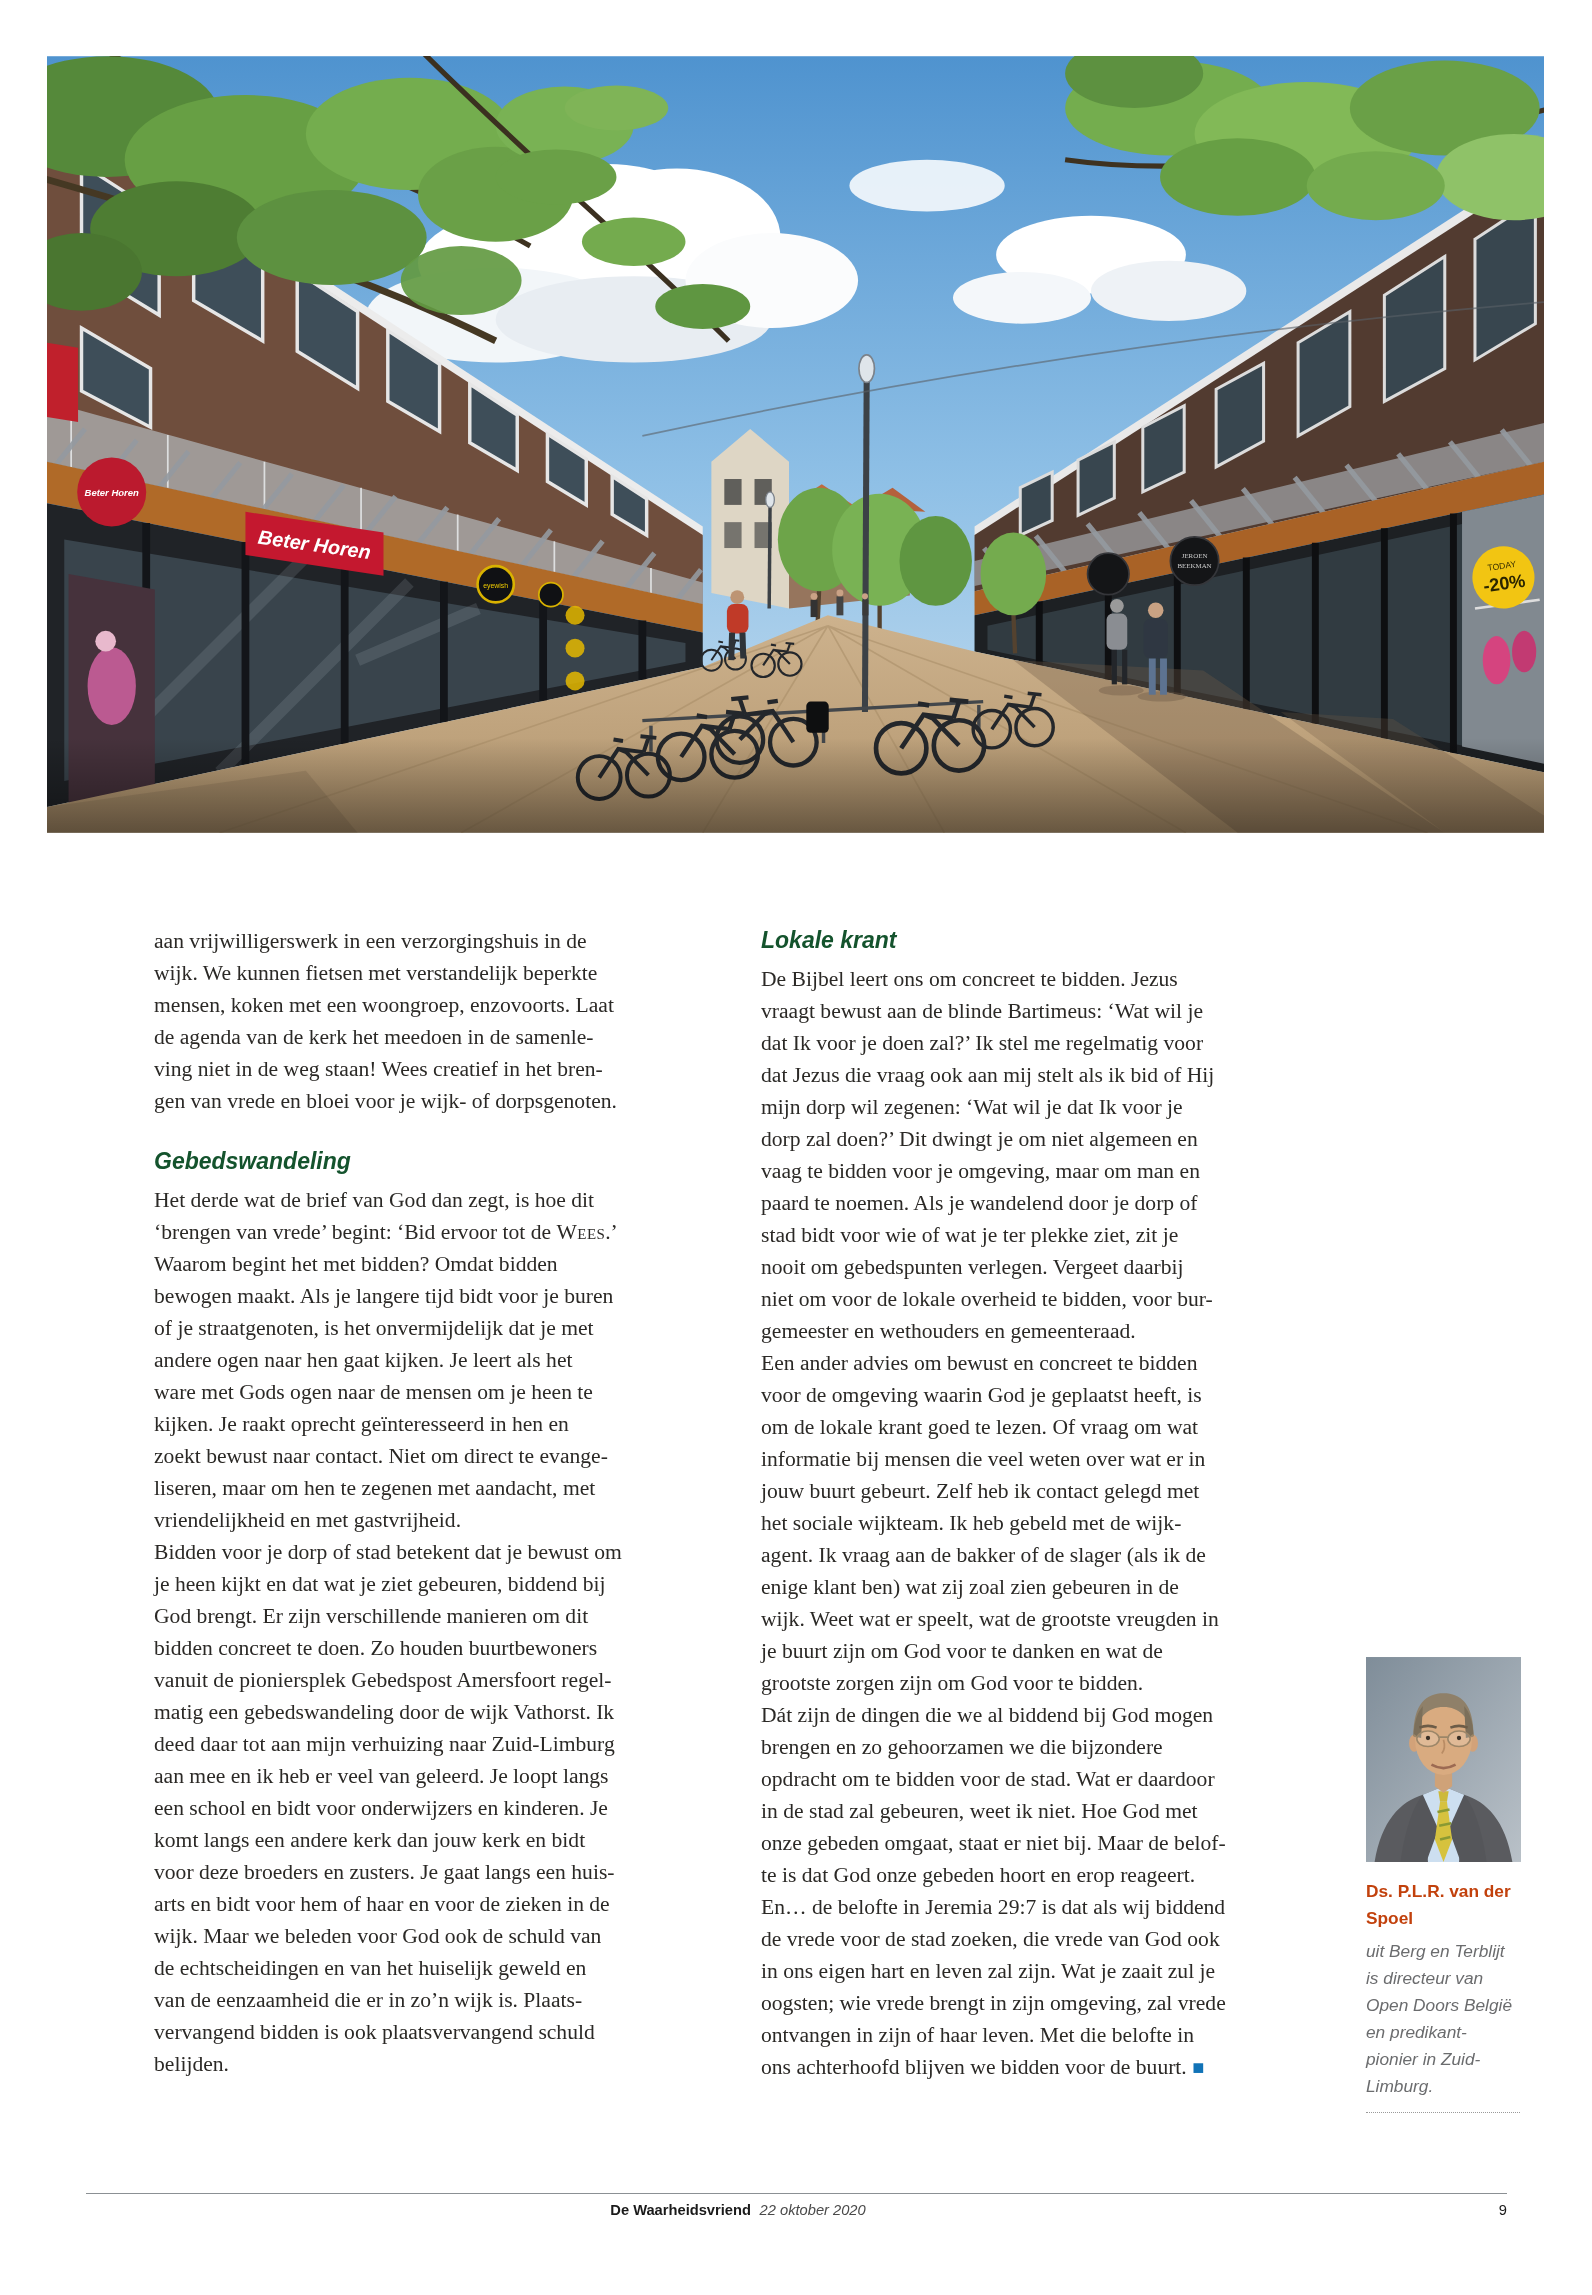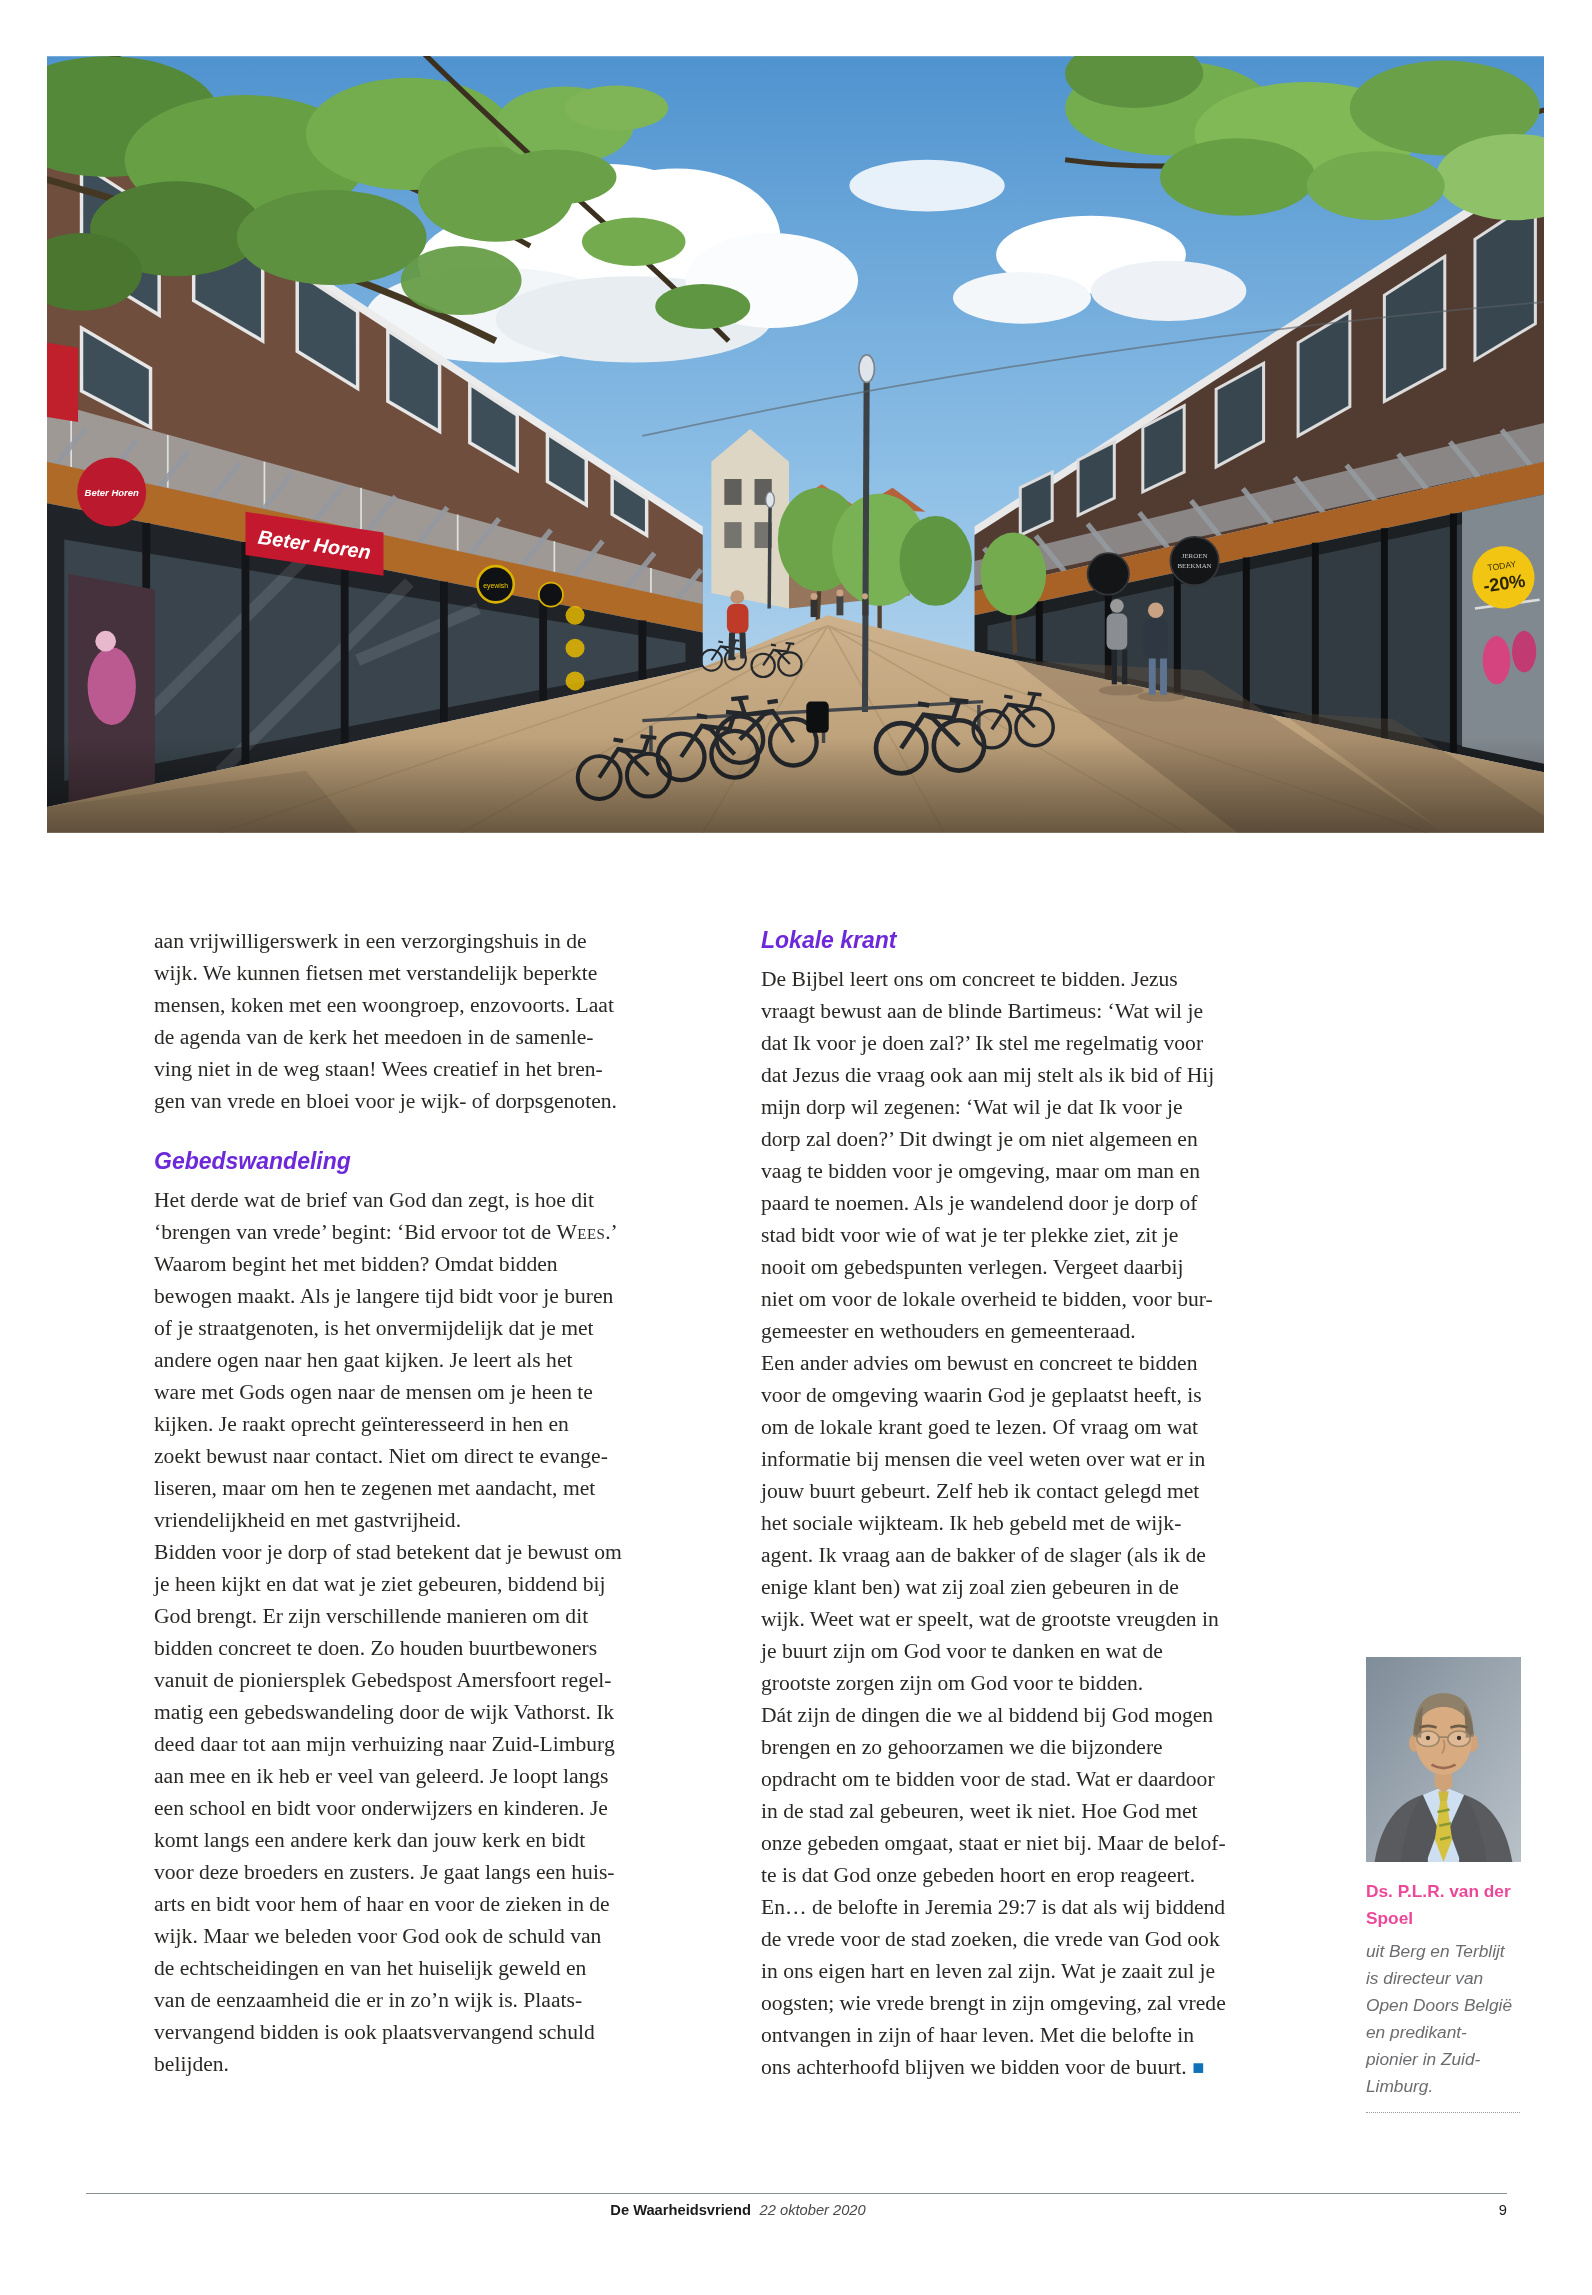--- a/index.html
+++ b/index.html
@@ -10,30 +10,30 @@
   .photo svg{display:block;width:100%;height:100%;}
   .photo-caption{position:absolute;left:54px;bottom:15.5px;right:35px;
         font-family:"Liberation Sans","DejaVu Sans",sans-serif;font-style:italic;font-weight:500;
         font-size:20px;color:#ffffff;text-shadow:0 0.9px 3.5px rgba(0,0,0,.75);letter-spacing:0.2px;}
   
   .col{position:absolute;top:925px;white-space:pre;font-size:21.6px;line-height:32px;color:#2b2926;}
   .col-left{left:154px;width:595px;}
   .col-right{left:761px;width:570px;}
   .body-text{margin:0;}
   .section-heading{font-family:"Liberation Sans","DejaVu Sans",sans-serif;font-style:italic;font-weight:bold;
-        color:#6d28d9;font-size:23px;line-height:31px;margin:29px 0 7px 0;white-space:normal;}
+        color:#14532d;font-size:23px;line-height:31px;margin:29px 0 7px 0;white-space:normal;}
   .col-right .section-heading{margin-top:0;}
   .smallcaps{font-variant:small-caps;letter-spacing:0.4px;}
   .end-mark{color:#1173b7;font-size:20px;}
   
   .author{position:absolute;left:1366px;top:1657px;width:183px;
         font-family:"Liberation Sans","DejaVu Sans",sans-serif;}
   .portrait{width:155px;height:205px;}
   .portrait svg{display:block;width:155px;height:205px;}
-  .author-name{margin:15.5px 0 0 0;font-weight:bold;color:#ec4899;font-size:17.3px;line-height:27px;white-space:pre;}
+  .author-name{margin:15.5px 0 0 0;font-weight:bold;color:#c2410c;font-size:17.3px;line-height:27px;white-space:pre;}
   .author-desc{margin:6px 0 0 0;font-style:italic;color:#6b6c6e;font-size:17.3px;line-height:27px;white-space:pre;}
   .dotted-rule{margin-top:12px;width:154px;height:0;border-top:1.7px dotted #9a9a9a;}
   
   .footer-rule{position:absolute;left:86px;top:2193px;width:1421px;height:0.9px;background:#8b9094;}
   .footer-text{position:absolute;left:0;top:2202px;width:1476px;text-align:center;
         font-family:"Liberation Sans","DejaVu Sans",sans-serif;font-size:14.7px;color:#1a1a1a;}
   .footer-mag{font-weight:bold;}
   .footer-date{font-style:italic;color:#4a4a4a;margin-left:8.6px;}
   .footer-page{position:absolute;top:2202px;right:85px;
         font-family:"Liberation Sans","DejaVu Sans",sans-serif;font-size:14.7px;color:#1a1a1a;}

